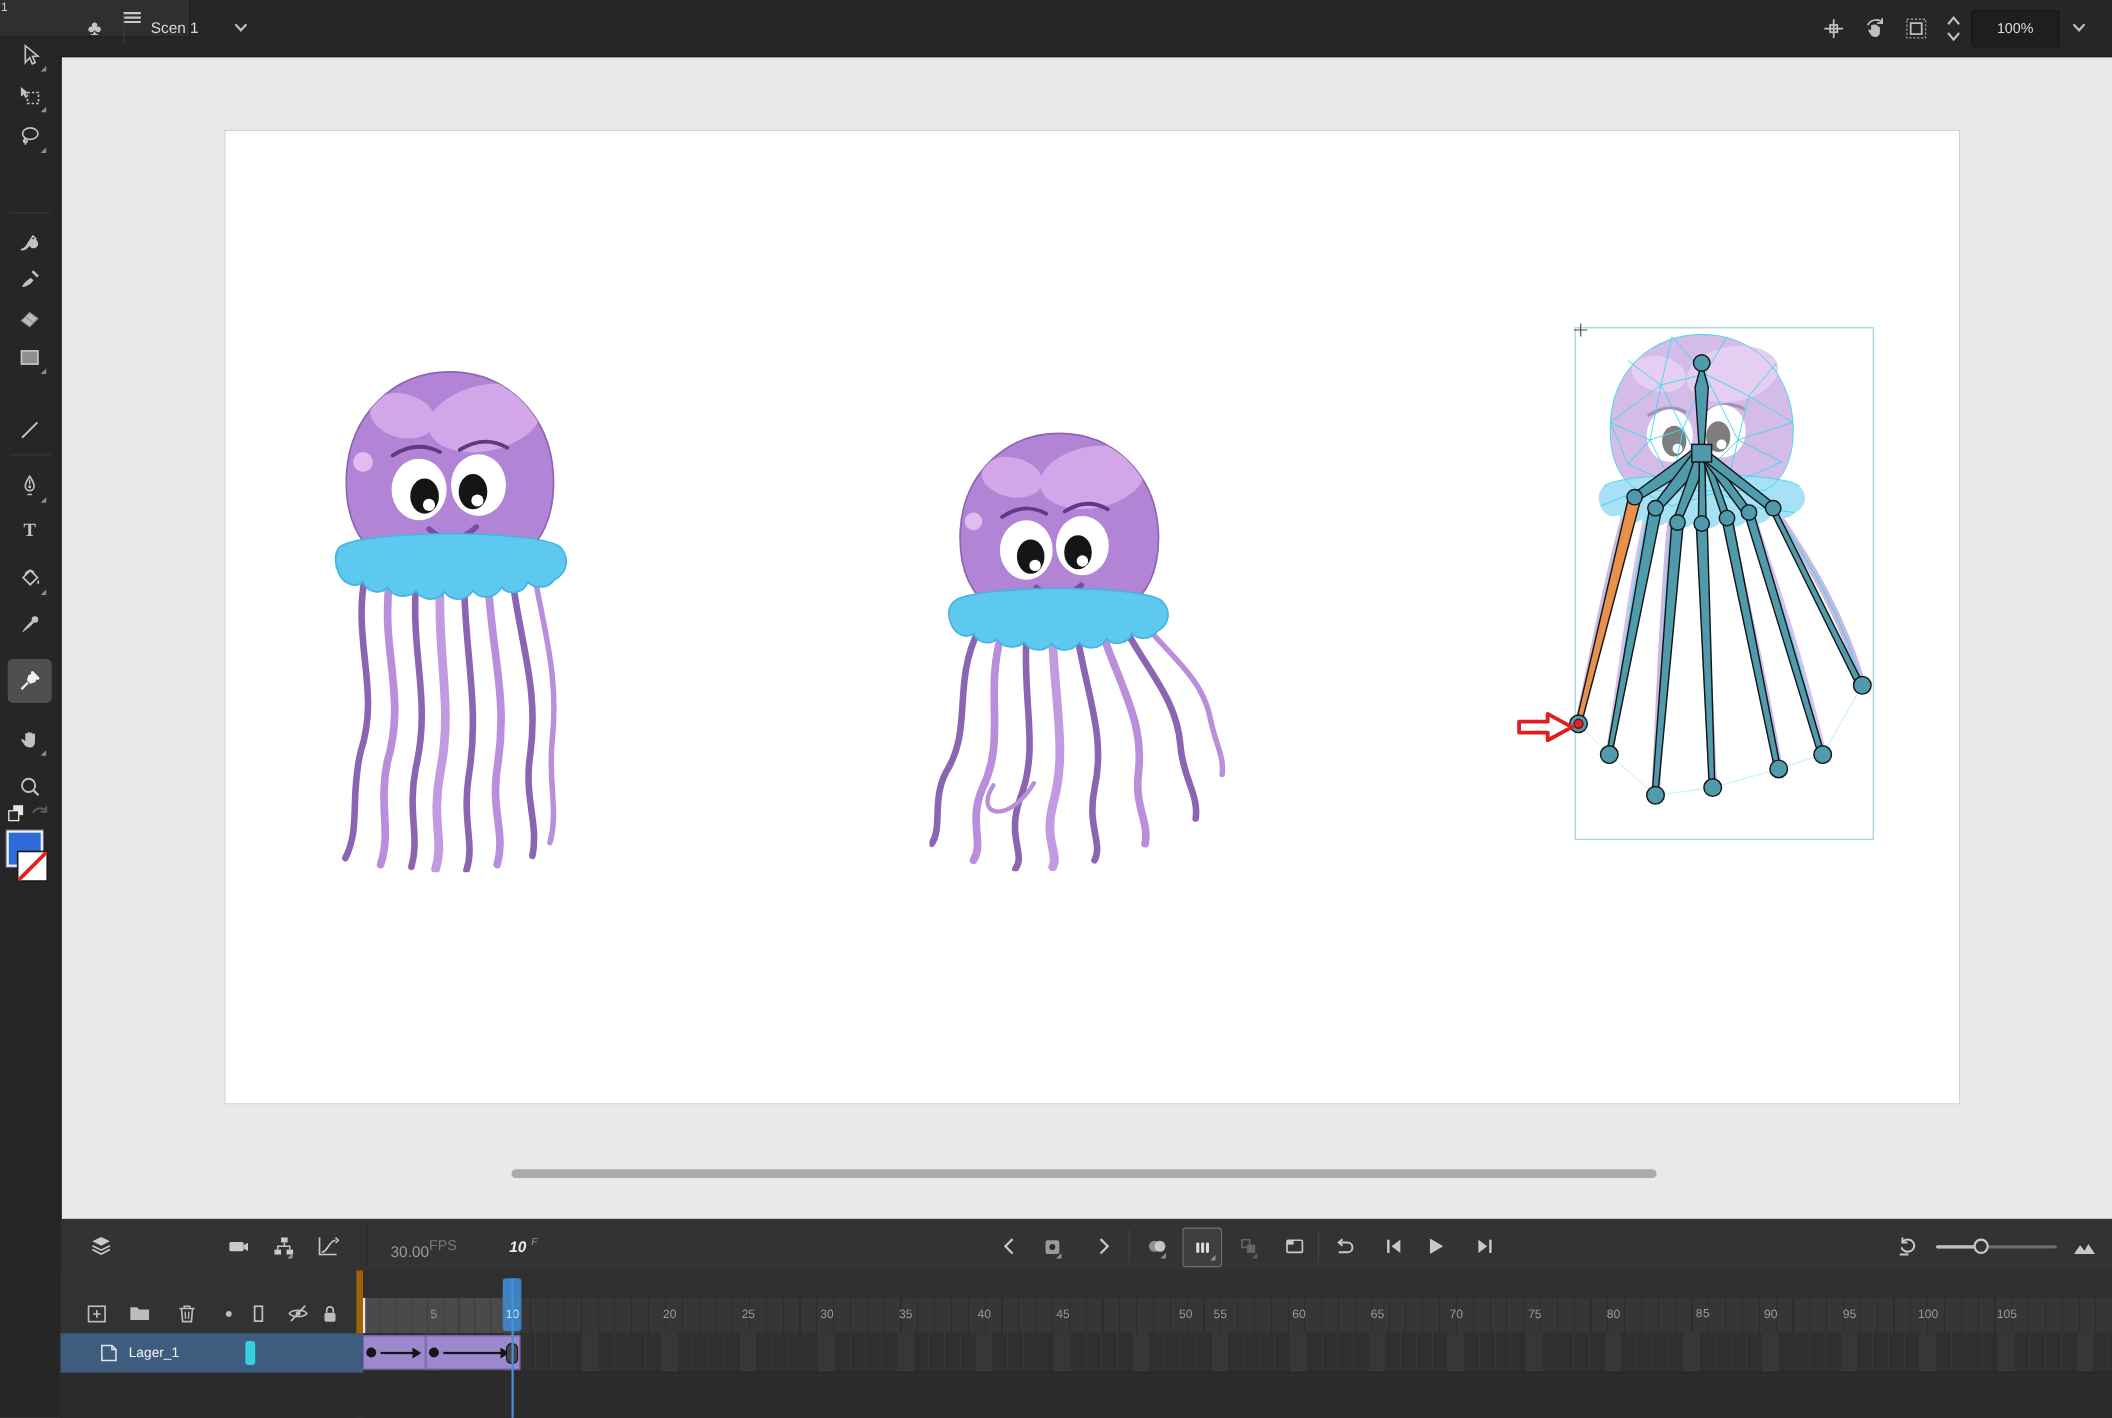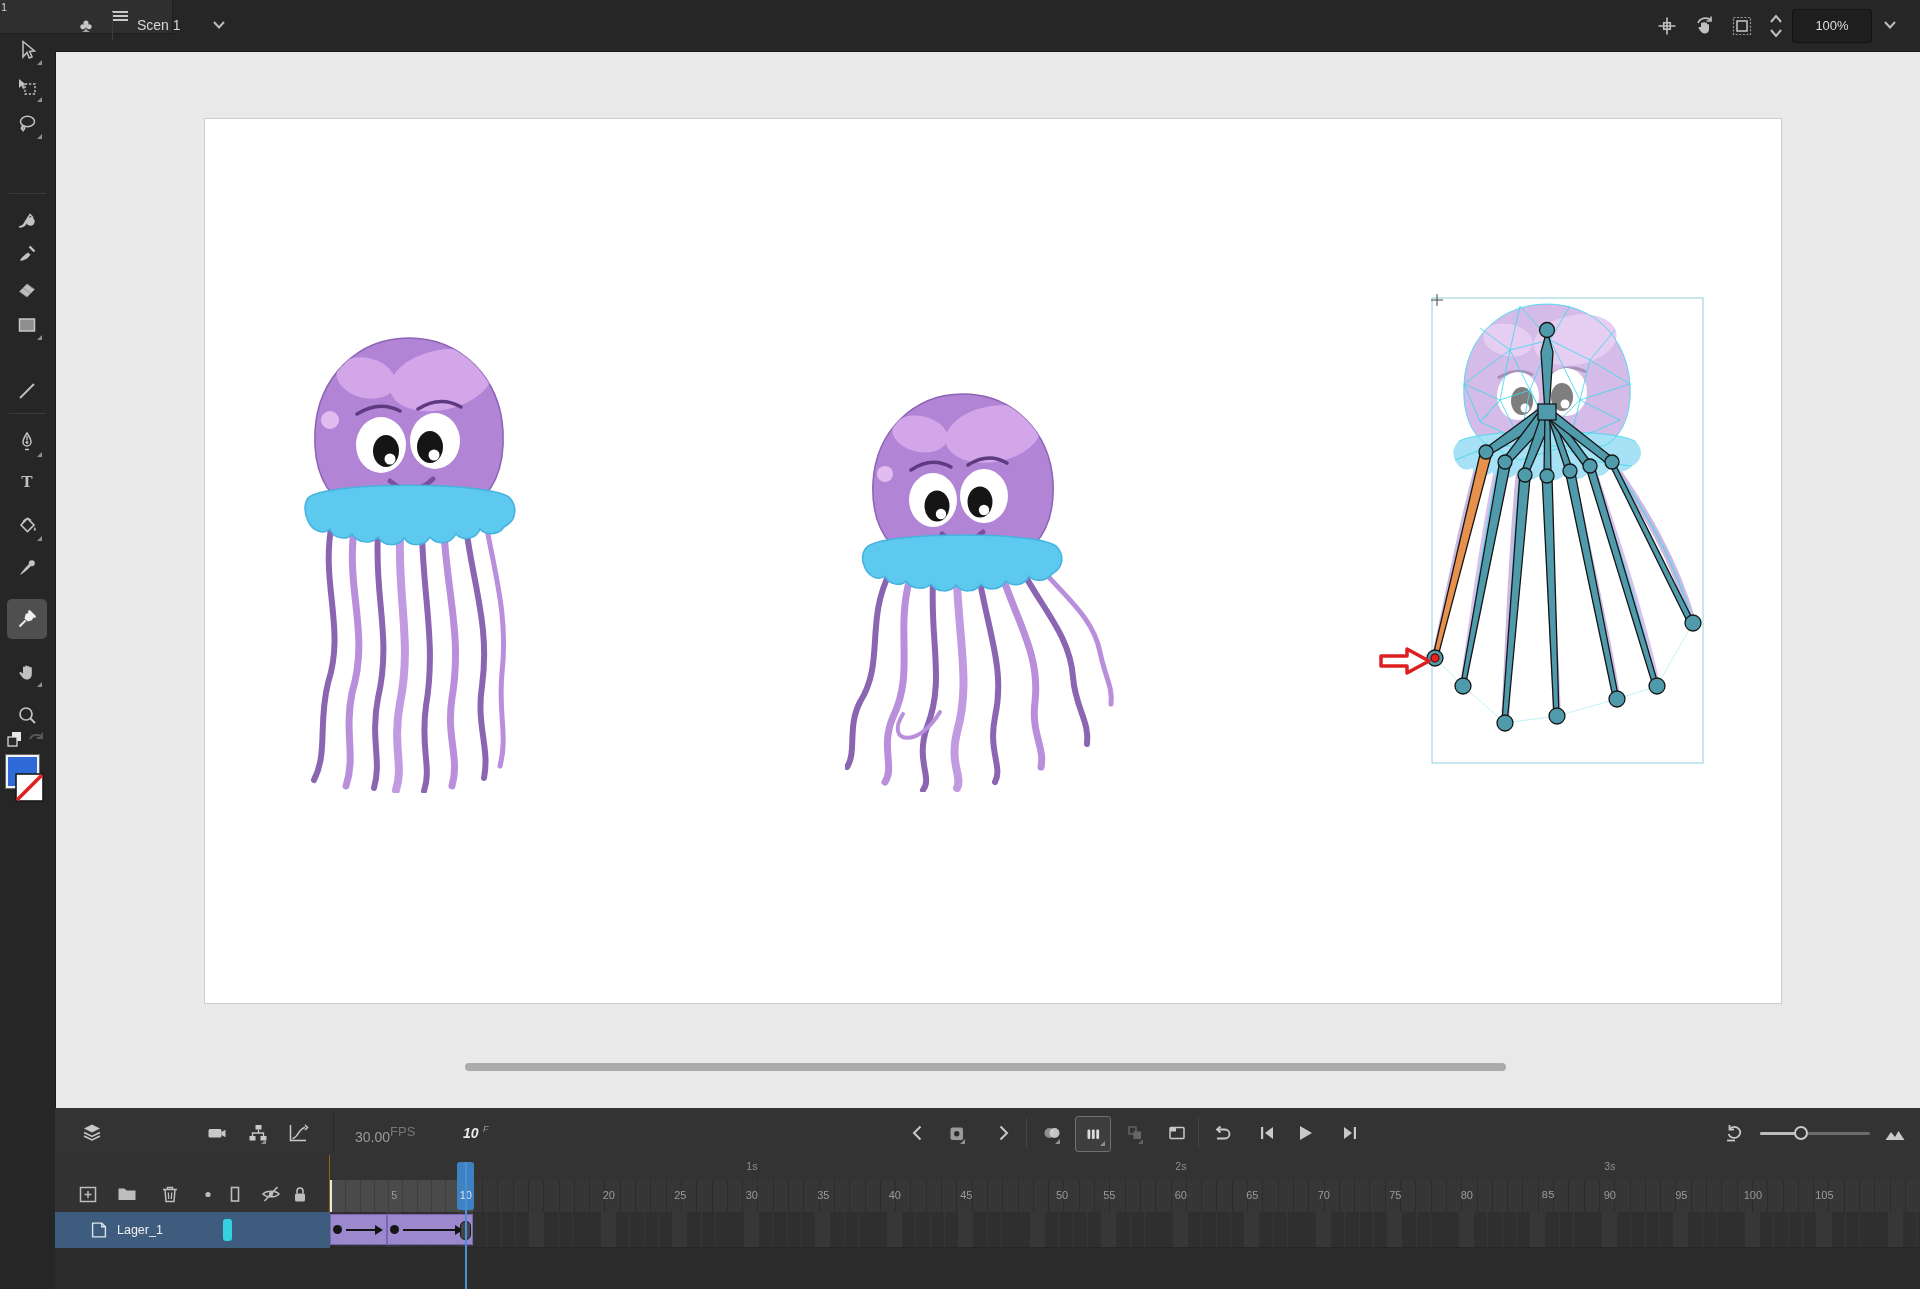--- a/index.html
+++ b/index.html
@@ -32,21 +32,21 @@
   .tl-tab.inactive{color:#848484;}
   #tl-panel{left:55px;top:1108px;width:1865px;height:181px;background:#333333;}
   .ctl{position:absolute;top:1117px;width:26px;height:32px;display:flex;align-items:center;justify-content:center;}
   .ctl.boxed{border:1px solid #6f6f6f;border-radius:3px;background:#3e3e3e;width:34px;height:34px;top:1116px;}
   .cdiv{position:absolute;top:1118px;width:1px;height:30px;background:#454545;}
   .fps-num{color:#9a9a9a;font-size:14px;}
   .fps-unit{color:#777;font-size:13px;vertical-align:super;}
   .frm-num{color:#eaeaea;font-size:14px;font-weight:bold;}
   .frm-unit{color:#999;font-size:9px;vertical-align:super;}
   
-  #layer-col{left:55px;top:1155px;width:275px;height:134px;background:#323232;border-right:1px solid #a16207;box-sizing:border-box;}
+  #layer-col{left:55px;top:1155px;width:275px;height:134px;background:#323232;border-right:6px solid #a16207;box-sizing:border-box;}
   .lc-ic{position:absolute;top:27px;width:24px;height:24px;}
   #layer-row{position:absolute;left:0;top:57px;width:275px;height:36px;background:#3d5c7e;display:flex;align-items:center;}
   #layer-name{color:#f2f2f2;font-size:12.5px;}
   #layer-chip{position:absolute;left:168px;top:7px;width:9px;height:22px;border-radius:3px;background:#35d0e2;}
   #layer-col-bottom{position:absolute;left:0;top:93px;width:275px;height:41px;background:#2b2b2b;}
   
   #frames{left:330px;top:1155px;width:1590px;height:134px;background:#2f2f2f;overflow:hidden;}
   #seconds-row{position:absolute;left:0;top:0;width:1590px;height:25px;background:#333;}
   .sec-lbl{position:absolute;top:5px;color:#8f8f8f;font-size:10.5px;transform:translateX(-50%);}
   #numbers-row{position:absolute;left:0;top:25px;width:1590px;height:32px;background:#303030;
@@ -528,37 +528,32 @@
         <path d="M5,4.5 h10 l4,4 v11 h-14 Z" fill="none" stroke="#dfe7ee" stroke-width="1.5"></path>
           <path d="M15,4.5 v4 h4" fill="none" stroke="#dfe7ee" stroke-width="1.5"></path>
       </svg>
       <span id="layer-name" style="margin-left:7px;">Lager_1</span>
       <div id="layer-chip"></div>
     </div>
     <div id="layer-col-bottom"></div>
   </div>
 
   <div id="frames" class="abs">
-    <div id="seconds-row">
-        <div class="sec-lbl" style="left: 421.85px;">1s</div>
-        <div class="sec-lbl" style="left: 850.85px;">2s</div>
-        <div class="sec-lbl" style="left: 1279.85px;">3s</div>
-      </div>
     <div id="numbers-row">
       <div id="populated" style="width: 143px;"></div>
       <div id="frame-nums">
           <div class="frame-num" style="left: 64.35px;">5</div>
           <div class="frame-num" style="left: 207.35px; margin-top: 28px;">15</div>
           <div class="frame-num" style="left: 278.85px;">20</div>
           <div class="frame-num" style="left: 350.35px;">25</div>
           <div class="frame-num" style="left: 421.85px;">30</div>
           <div class="frame-num" style="left: 493.35px;">35</div>
           <div class="frame-num" style="left: 564.85px;">40</div>
           <div class="frame-num" style="left: 636.35px;">45</div>
-          <div class="frame-num" style="left: 732px;">50</div>
+          <div class="frame-num" style="left: 748px;">50</div>
           <div class="frame-num" style="left: 779.35px;">55</div>
           <div class="frame-num" style="left: 850.85px;">60</div>
           <div class="frame-num" style="left: 922.35px;">65</div>
           <div class="frame-num" style="left: 993.85px;">70</div>
           <div class="frame-num" style="left: 1065.35px;">75</div>
           <div class="frame-num" style="left: 1136.85px;">80</div>
           <div class="frame-num" style="left: 1218px; font-family: Liberation Mono, monospace;">85</div>
           <div class="frame-num" style="left: 1279.85px;">90</div>
           <div class="frame-num" style="left: 1351.35px;">95</div>
           <div class="frame-num" style="left: 1422.85px;">100</div>

